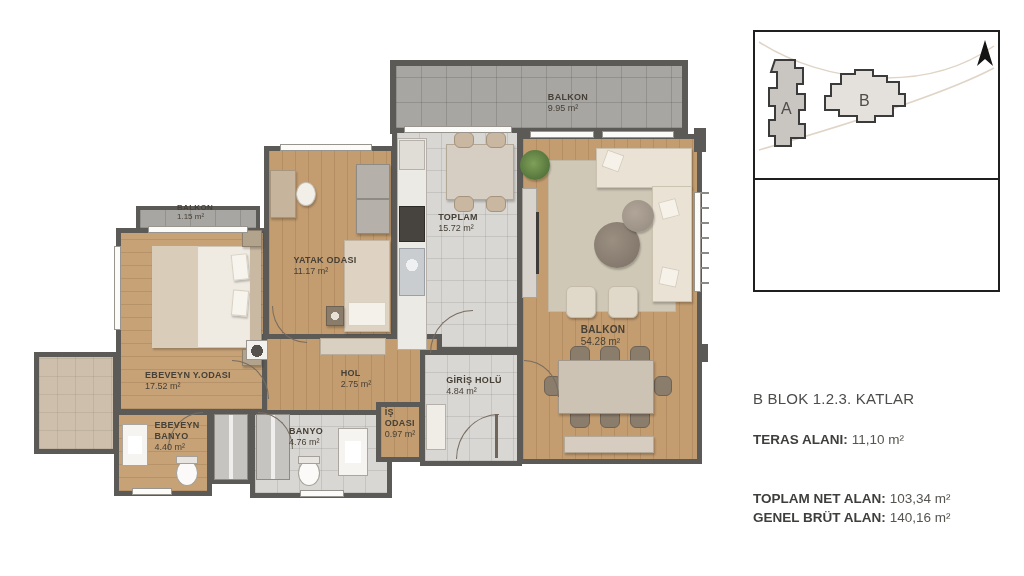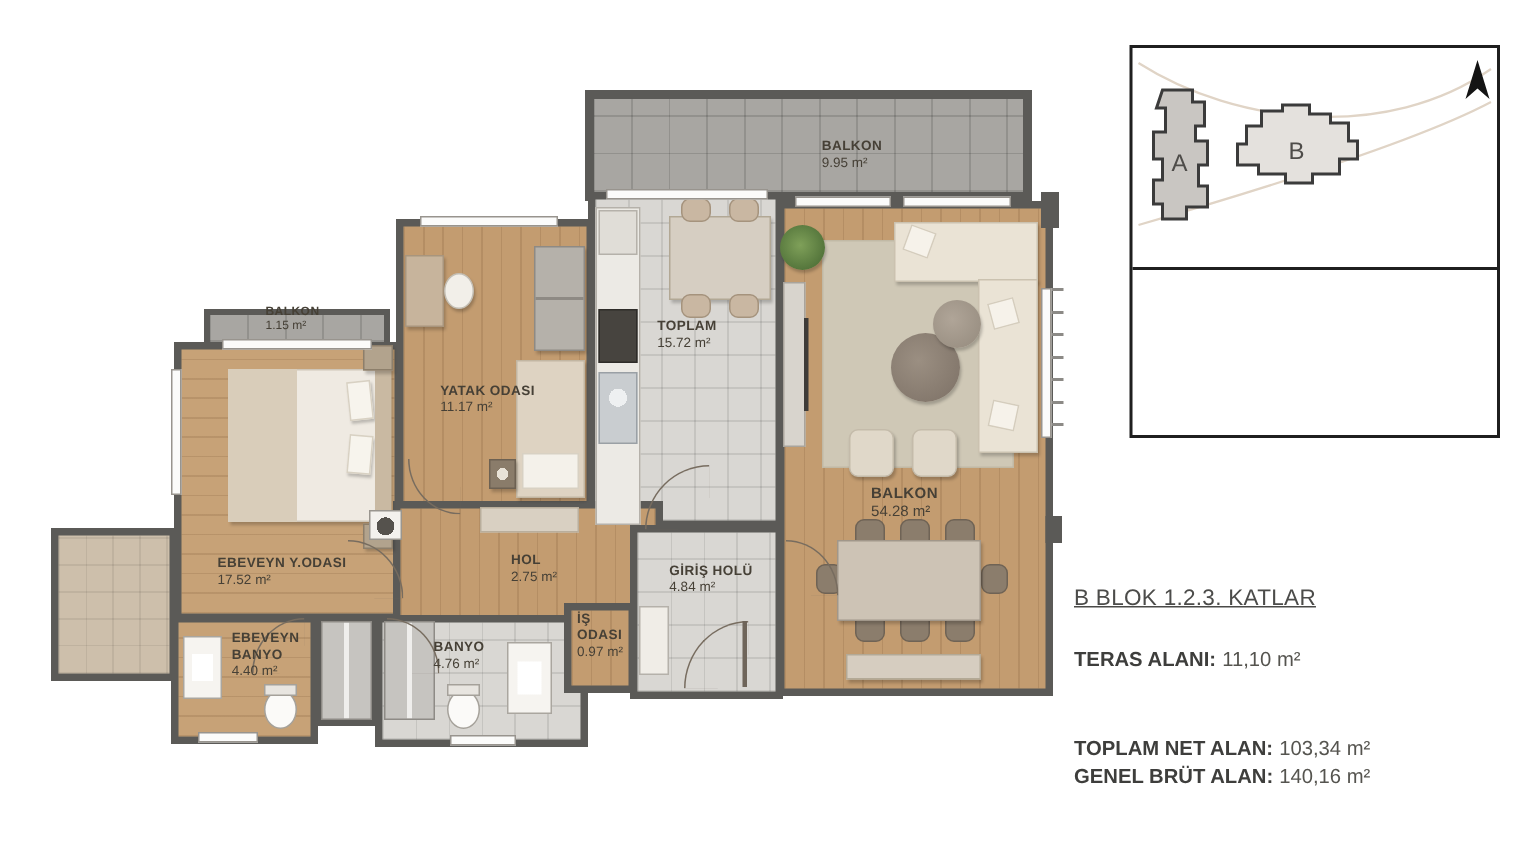--- a/index.html
+++ b/index.html
@@ -39,21 +39,21 @@
   .wallstub{position:absolute;background:#5b5a57;z-index:3;}
   .ticks{position:absolute;z-index:3;background:repeating-linear-gradient(180deg,#8c8a86 0 2px,transparent 2px 15px);}
   
   .inset{position:absolute;left:753px;top:30px;width:247px;height:262px;background:#fff;
          border:2px solid #1f1f1f;box-sizing:border-box;z-index:6;}
   .inset-top{position:relative;width:100%;height:148px;border-bottom:2px solid #1f1f1f;box-sizing:border-box;}
   .inset-bottom{position:relative;width:100%;height:110px;text-align:center;}
   .blok-caption{position:absolute;left:0;right:0;bottom:3px;font-size:14px;font-weight:700;
                 color:#2d2d2d;letter-spacing:.5px;}
   
-  .info{position:absolute;left:716px;top:390px;z-index:6;color:#4a4a48;text-decoration:underline;}
+  .info{position:absolute;left:753px;top:390px;z-index:6;color:#4a4a48;}
   .info-title{font-size:15px;font-weight:400;letter-spacing:.2px;color:#4c4c4a;}
   .info-group{position:absolute;left:0;white-space:nowrap;}
   .g1{top:40px;} .g2{top:99px;}
   .info-row{font-size:13.5px;line-height:19px;}
   .lbl{font-weight:700;color:#3e3e3c;}
   .val{font-weight:400;color:#55544f;margin-left:4px;}
 </style>
 </head>
 <body>
 

